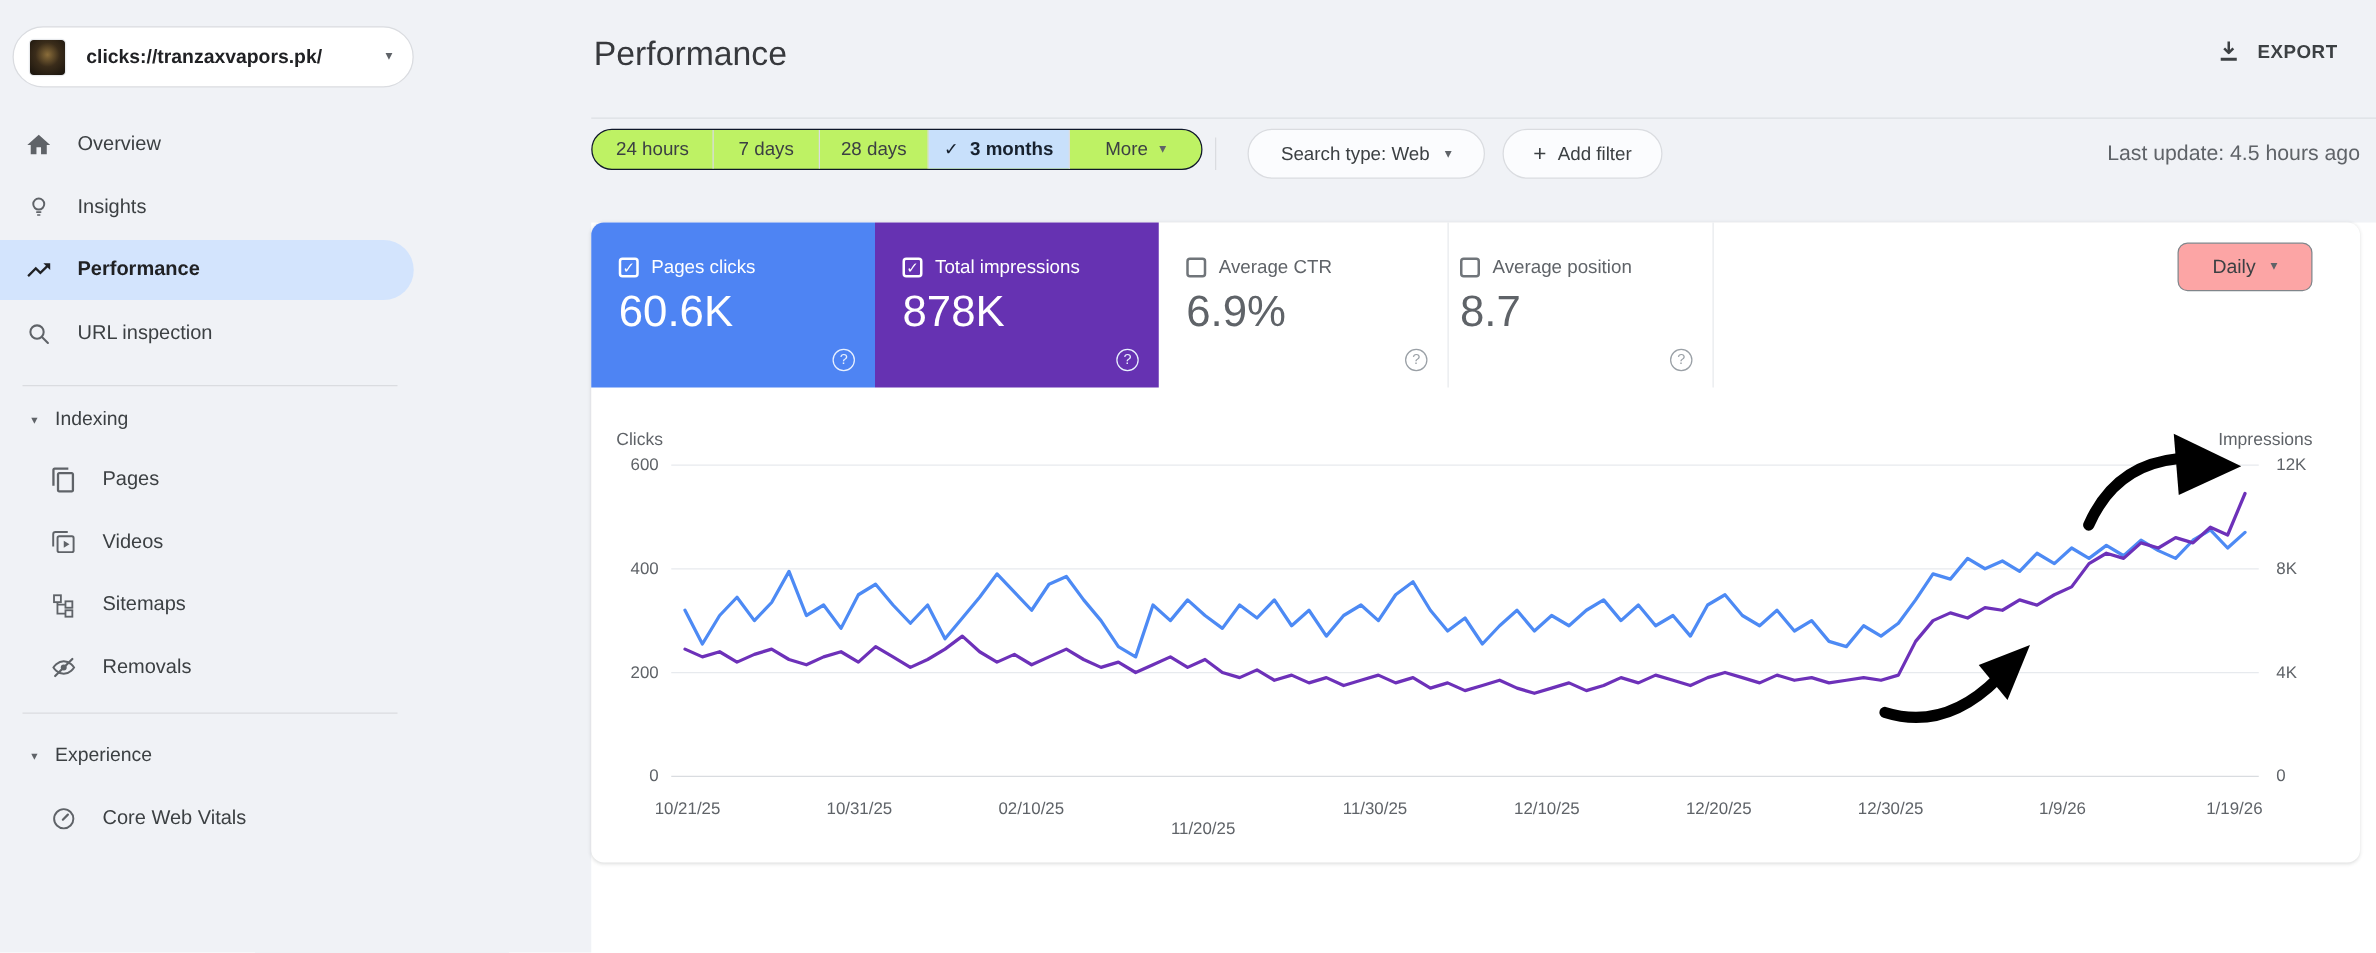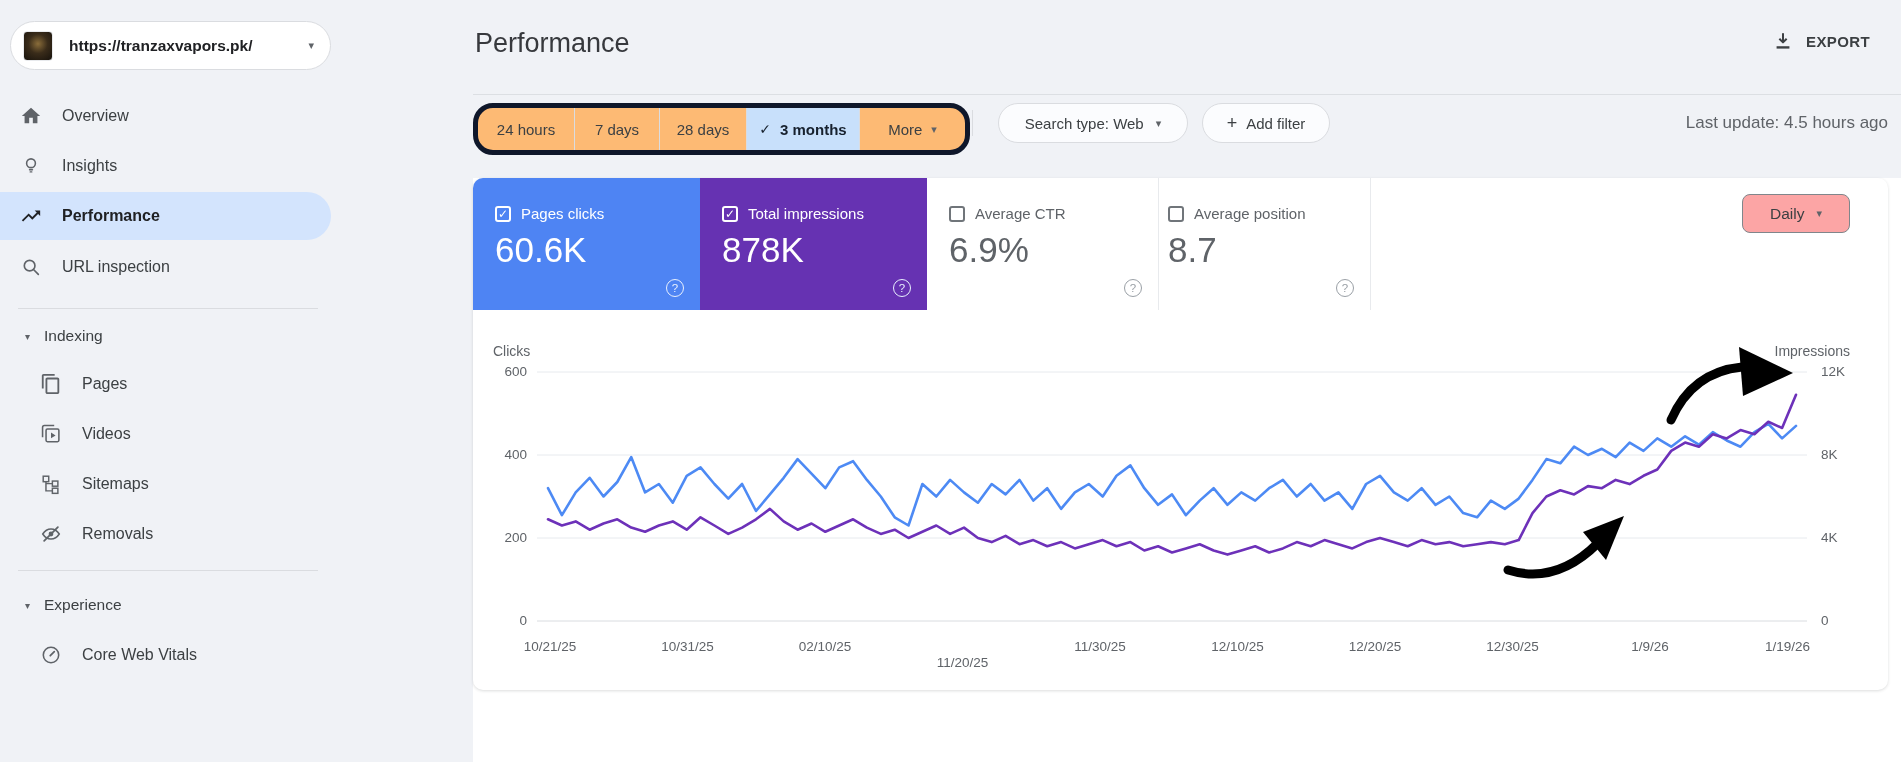--- a/index.html
+++ b/index.html
@@ -36,22 +36,22 @@
   .side-section .caret { font-size:10px; color:#5f6368; margin-right:14px; }
 
   
   #page-title { left:475px; top:28px; font-size:27px; color:#37393d; }
   #export-button { left:1772px; top:30px; display:flex; align-items:center; cursor:pointer; }
   #export-button svg { width:22px; height:22px; color:#3c4043; }
   #export-label { margin-left:12px; font-size:15px; font-weight:bold; letter-spacing:.4px; color:#3c4043; }
   #header-divider { left:473px; top:94px; width:1428px; height:1px; background:#dcdfe3; }
 
   
-  #range-group { left:473px; top:103px; height:52px; display:flex; border:5px solid #0f172a;
-    border-radius:20px; background:#fdba74; overflow:hidden; }
+  #range-group { left:473px; top:103px; height:33px; display:flex; border:1px solid #0f172a;
+    border-radius:20px; background:#bef264; overflow:hidden; }
   .range-seg { display:flex; align-items:center; justify-content:center; font-size:15px;
     color:#3c4043; border-right:1px solid #dadce0; cursor:pointer; padding:0 4px; }
   .range-seg:last-child { border-right:none; }
   .range-seg.selected { background:#c8e0fb; color:#17212e; font-weight:bold; }
   .range-seg .check { margin-right:9px; font-size:14px; }
   .range-seg .chev { margin-left:9px; }
   #filter-vdiv { left:972px; top:110px; width:1px; height:26px; background:#dadce0; }
   .pill-btn { top:103px; height:40px; border:1px solid #dadce0; border-radius:20px;
     background:#fbfcfe; display:flex; align-items:center; justify-content:center;
     font-size:15px; color:#3c4043; cursor:pointer; }
@@ -103,21 +103,21 @@
   #chart-svg { position:absolute; left:473px; top:178px; width:1415px; height:512px; }
 </style>
 </head>
 <body>
 
 <div class="abs" id="top-band"></div>
 <div class="abs" id="left-band"></div>
 
 <div class="abs" id="property-pill">
   <div id="property-favicon"></div>
-  <div id="property-url">https://tranzaxvapors.pk/</div>
+  <div id="property-url">clicks://tranzaxvapors.pk/</div>
   <span class="chev">▾</span>
 </div>
 
 <div class="abs side-item" style="top:92px">
   <svg viewBox="0 0 24 24">
       <path fill="currentColor" d="M10 20v-6h4v6h5v-8h3L12 3 2 12h3v8z"></path>
     </svg>
   <span class="lbl">Overview</span>
 </div>
 <div class="abs side-item" style="top:142px">

